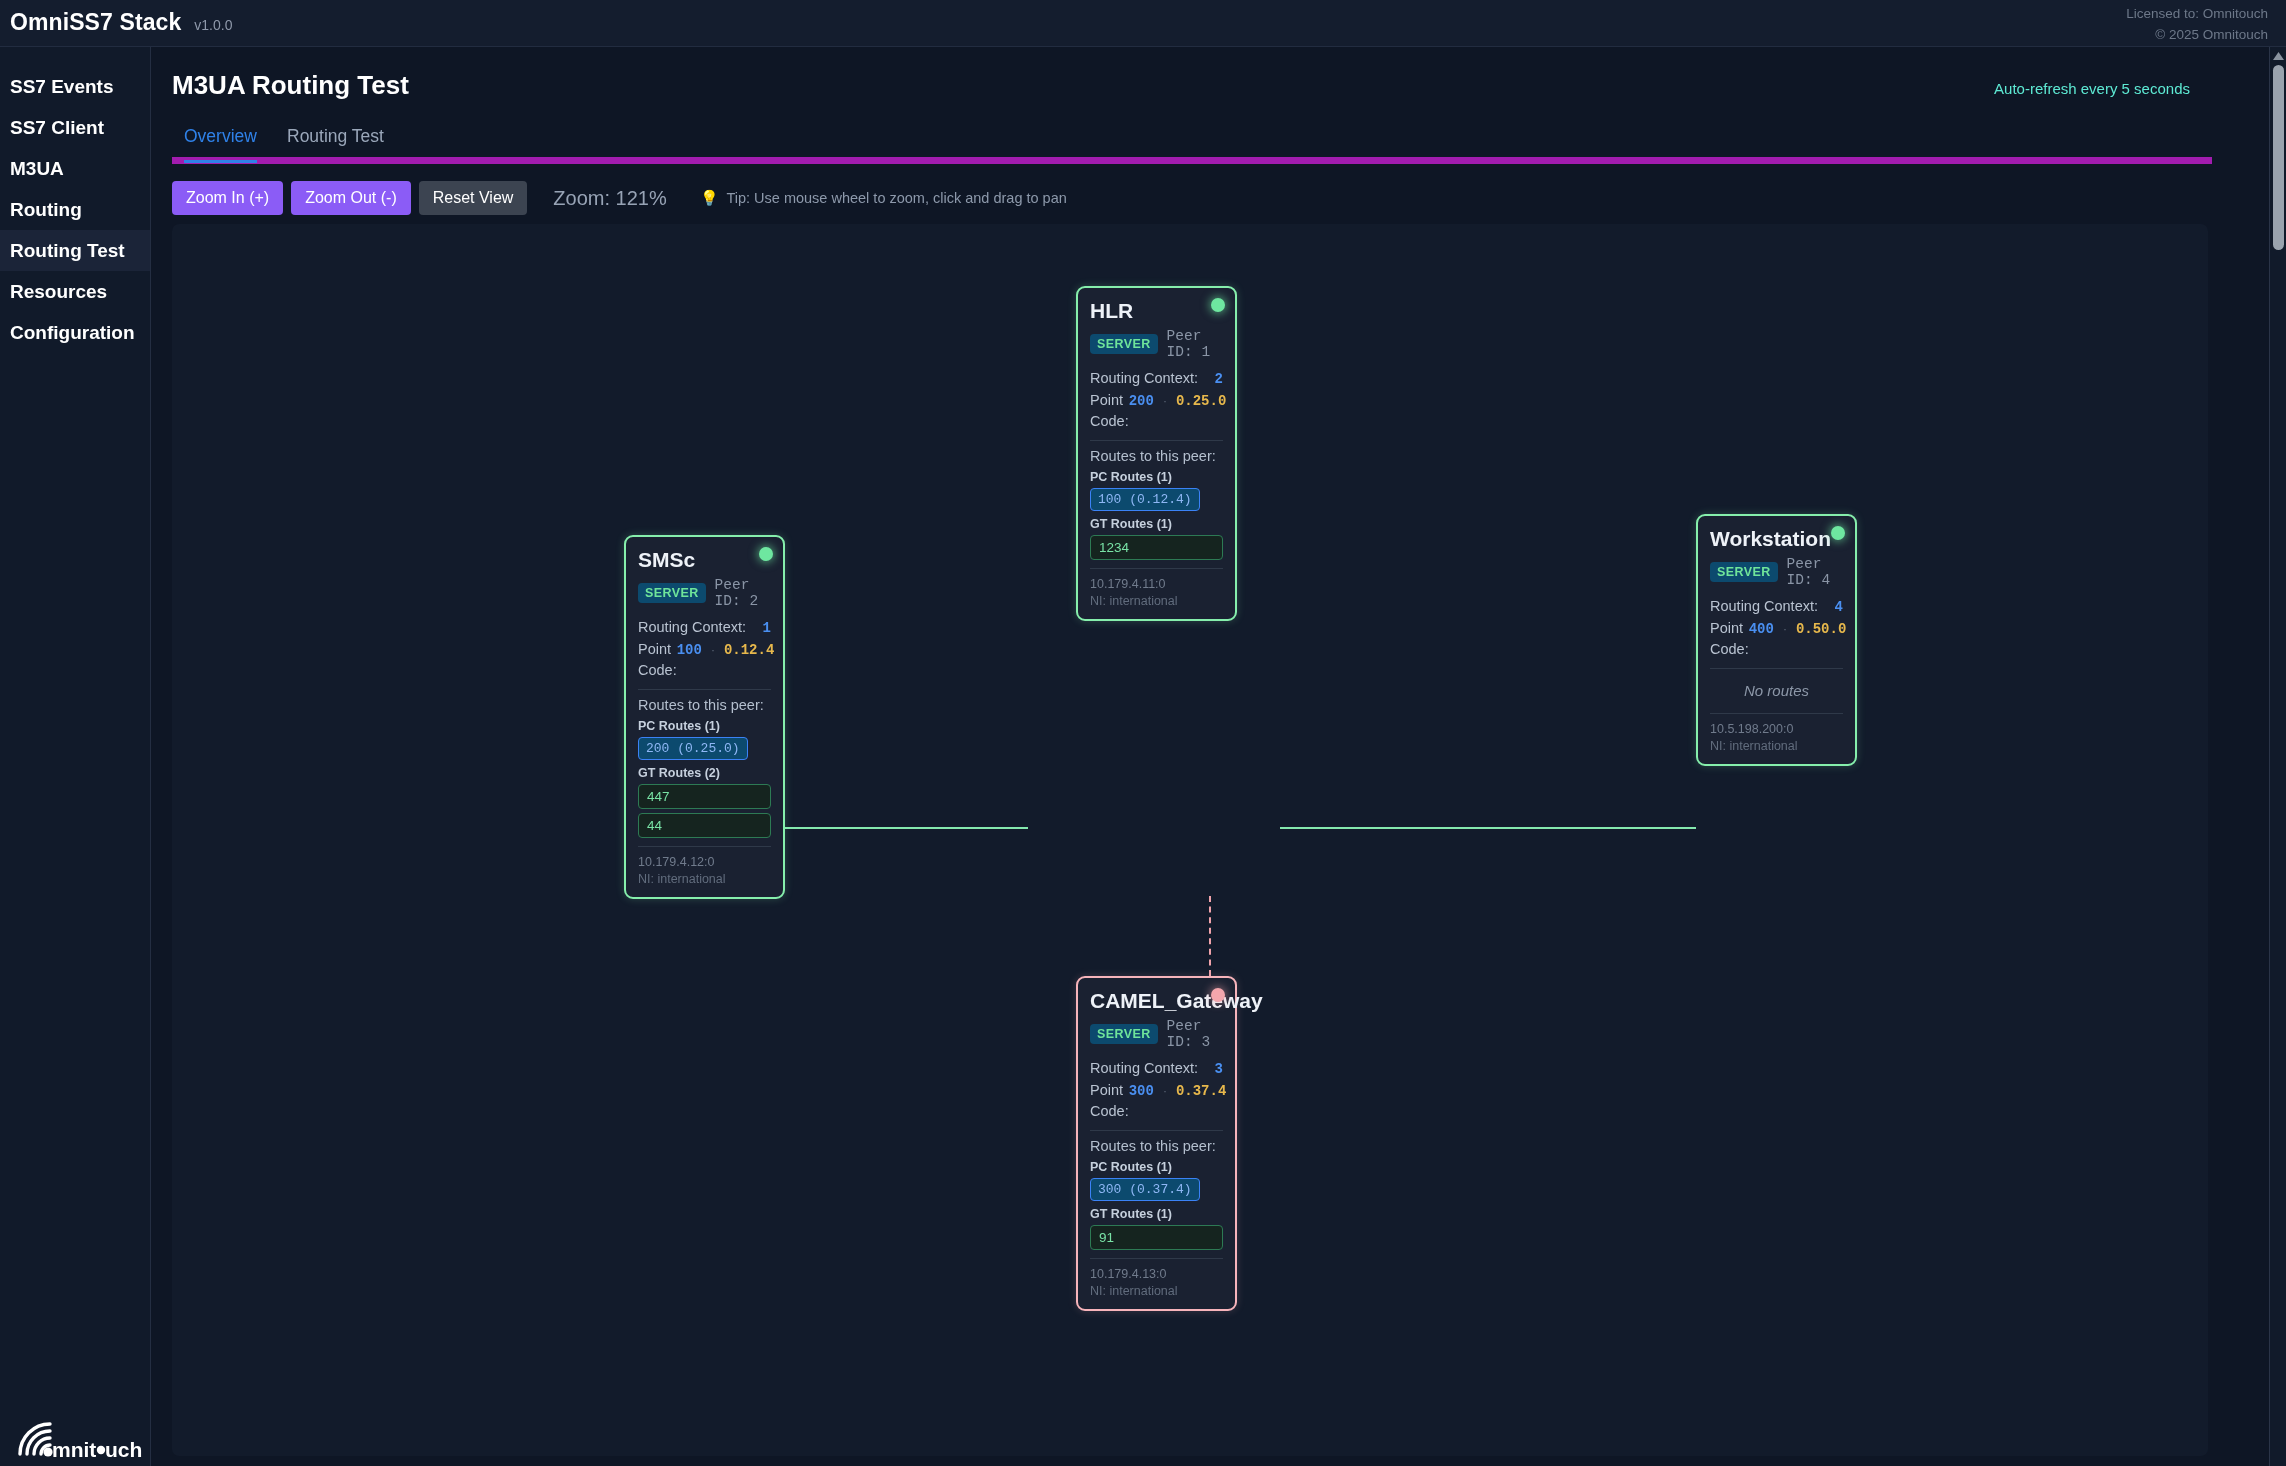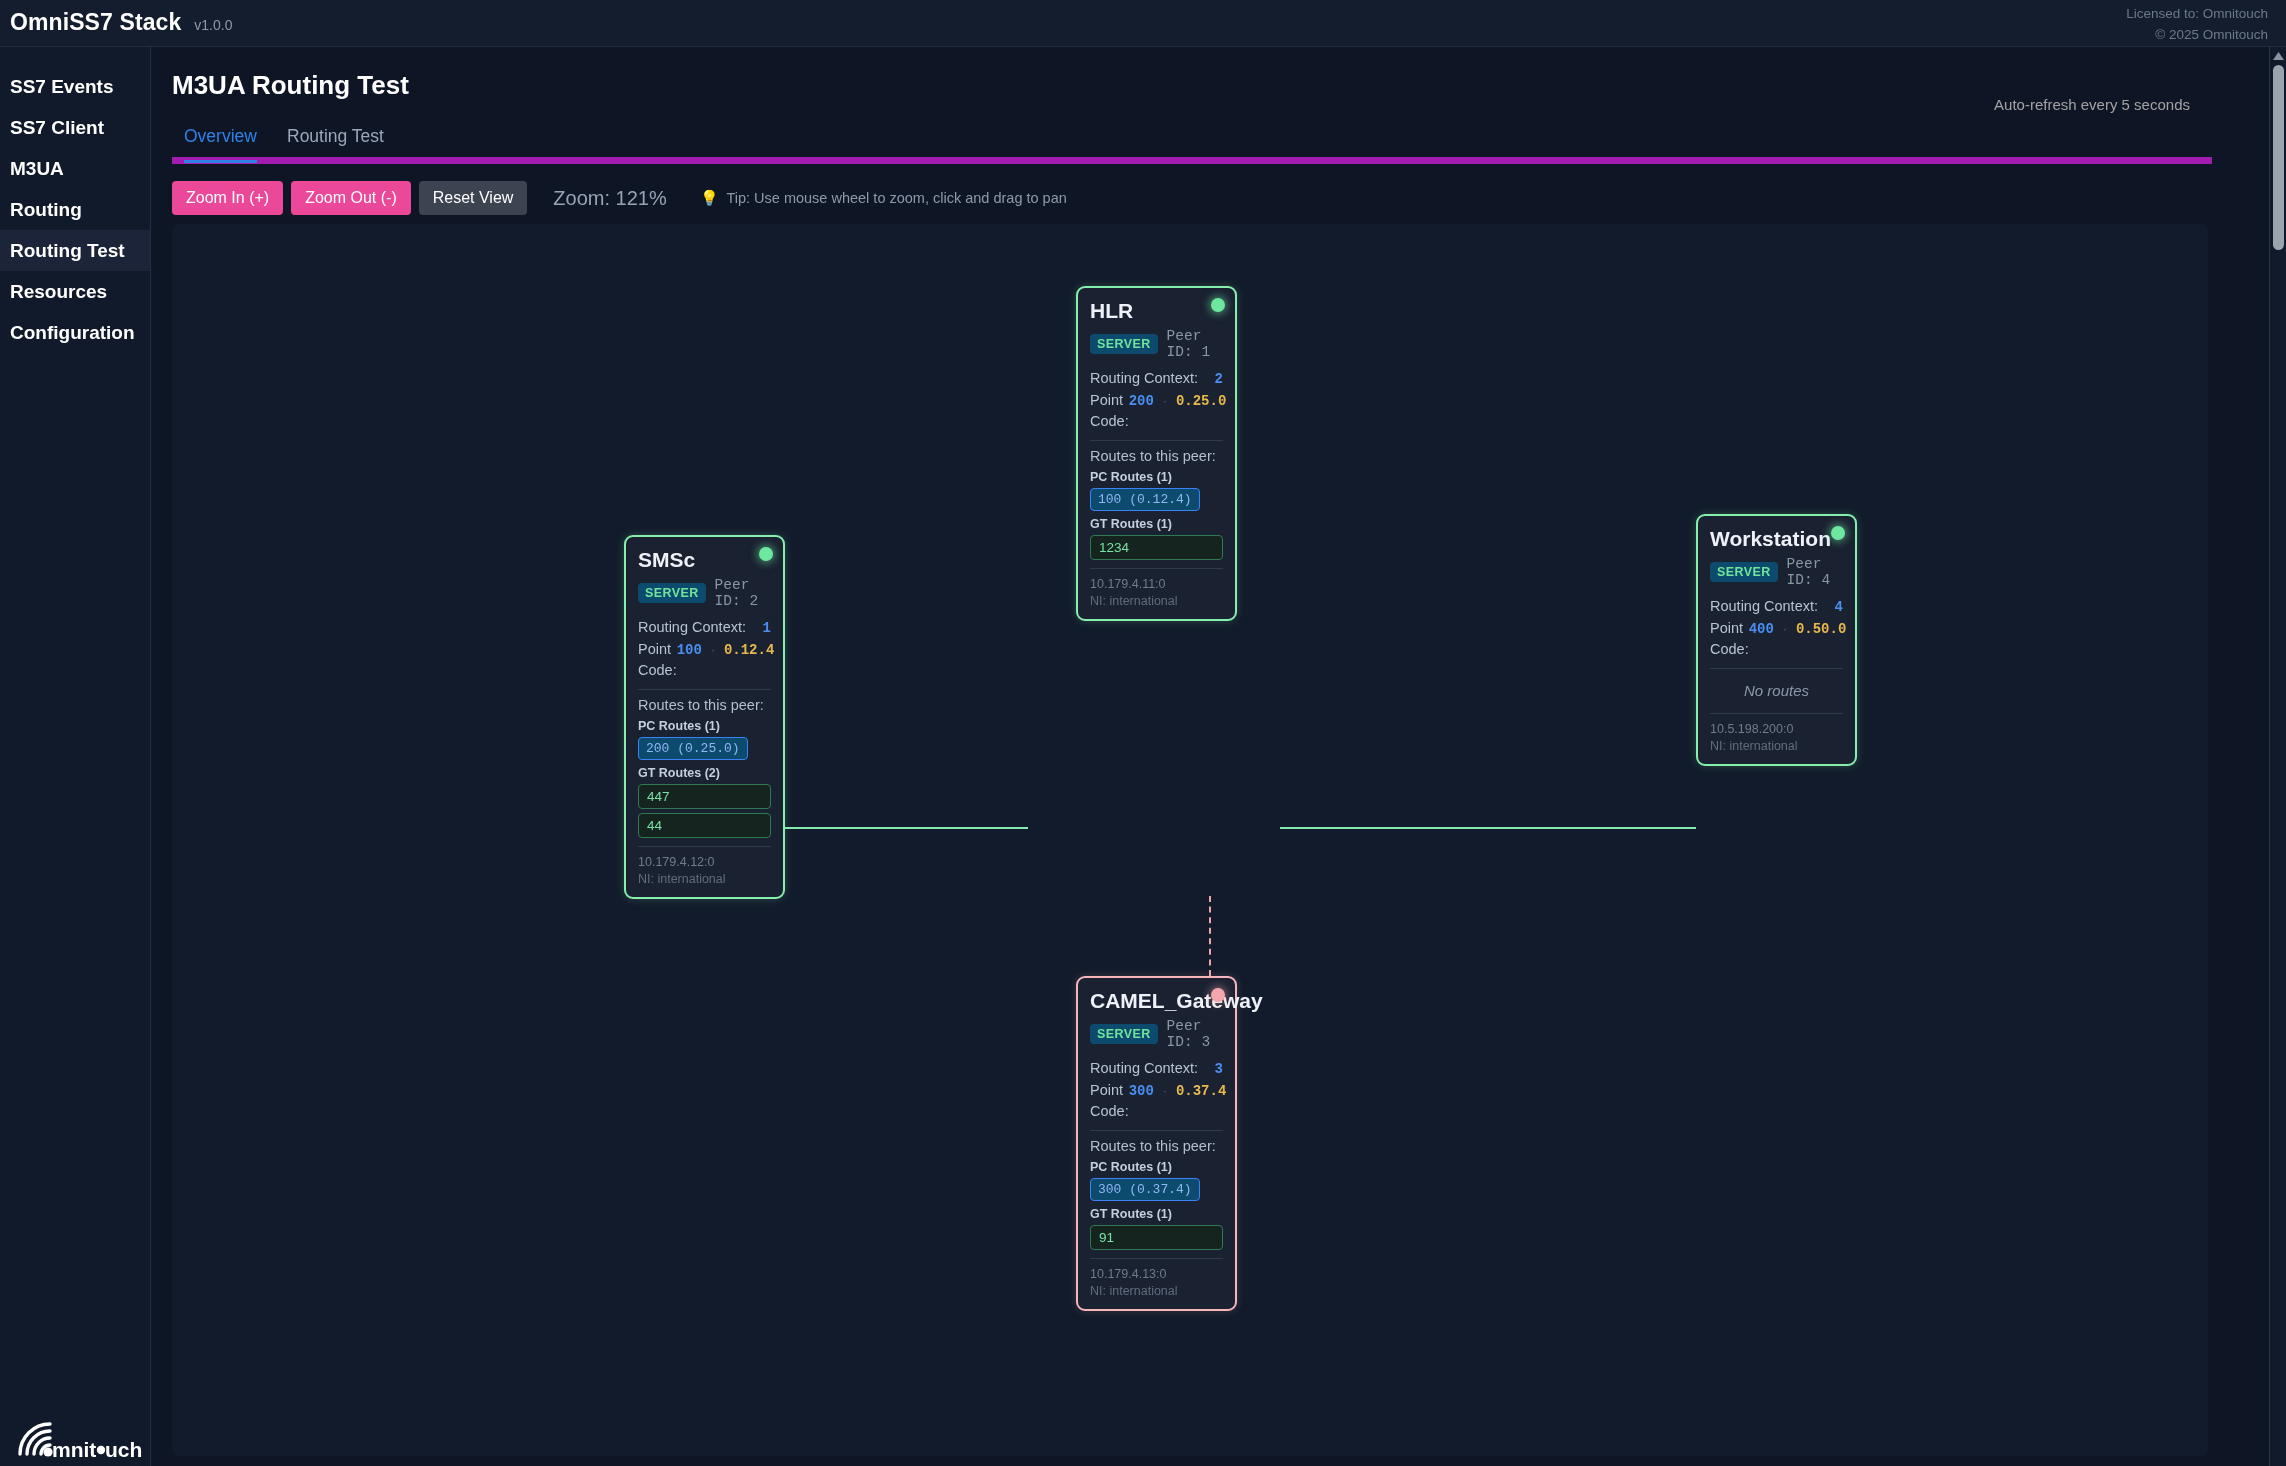--- a/index.html
+++ b/index.html
@@ -38,37 +38,37 @@
   .nav-item.first { margin-top: 19px; }
   .nav-item.active { background: #1b2438; }
 
   .logo-wrap { position: absolute; left: 12px; bottom: 6px; width: 130px; height: 44px; }
   .logo-wrap svg { display: block; }
 
   
   .main { position: absolute; left: 152px; top: 48px; width: 2118px; height: 1094px; background: #0e1625; }
 
   .page-title { position: absolute; left: 20px; top: 22px; font-size: 26px; font-weight: bold; color: #ffffff; }
-  .autorefresh { position: absolute; right: 80px; top: 48px; font-size: 15px; color: #a3a3a3; }
+  .autorefresh { position: absolute; right: 80px; top: 32px; font-size: 15px; color: #5eead4; }
 
   .tabs { position: absolute; left: 20px; top: 76px; width: 2040px; height: 40px; border-bottom: 7px solid #a21caf; }
   .tab {
     position: absolute; top: 0; height: 39px; display: flex; align-items: flex-start; padding-top: 2px;
     font-size: 17.5px; cursor: pointer;
   }
   .tab-0 { left: 12px; color: #2f81e8; border-bottom: 3px solid #2f81e8; padding-bottom: 0; height: 39px; }
   .tab-1 { left: 115px; color: #9aa7ba; }
 
   .toolbar { position: absolute; left: 20px; top: 133px; height: 34px; display: flex; align-items: center; gap: 8px; }
   .btn {
     height: 34px; padding: 0 14px; border: none; border-radius: 4px;
     font-size: 16px; color: #ffffff; cursor: pointer; line-height: 34px;
     font-family: "Liberation Sans", sans-serif;
   }
-  .btn-primary { background: #ec4899; }
+  .btn-primary { background: #8b5cf6; }
   .btn-secondary { background: #3c4451; }
   .zoomlevel { font-size: 20px; color: #97a3b5; margin-left: 18px; }
   .tip { font-size: 14.5px; color: #8d99ab; margin-left: 26px; display: flex; align-items: center; gap: 7px; }
   .bulb { font-size: 15px; }
 
   
   .canvas {
     position: absolute; left: 20px; top: 176px; width: 2036px; height: 1232px;
     background: #121b2b; border-radius: 7px; overflow: hidden;
   }

